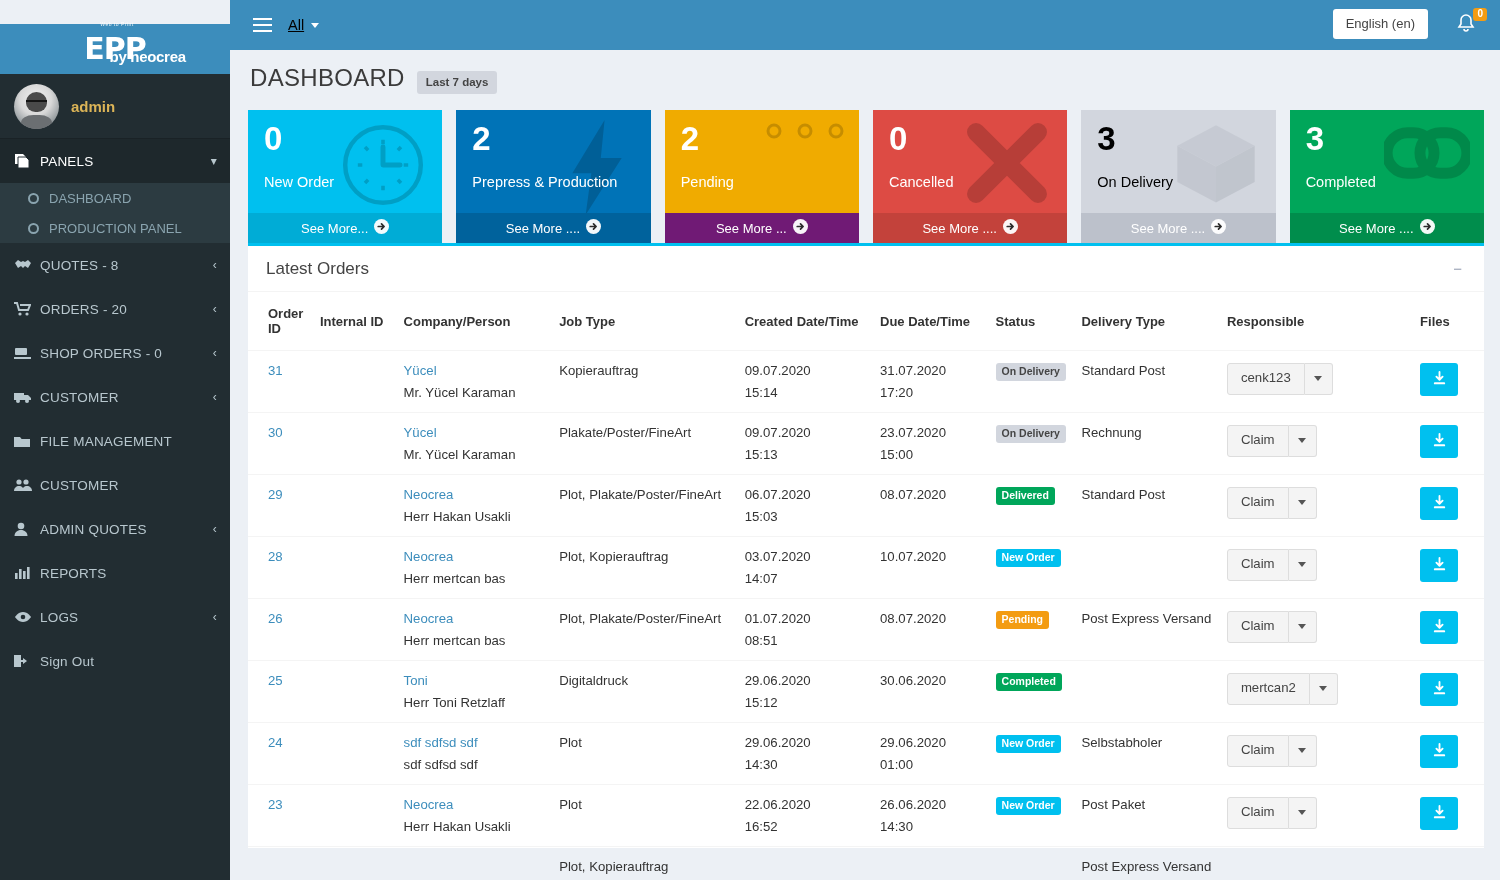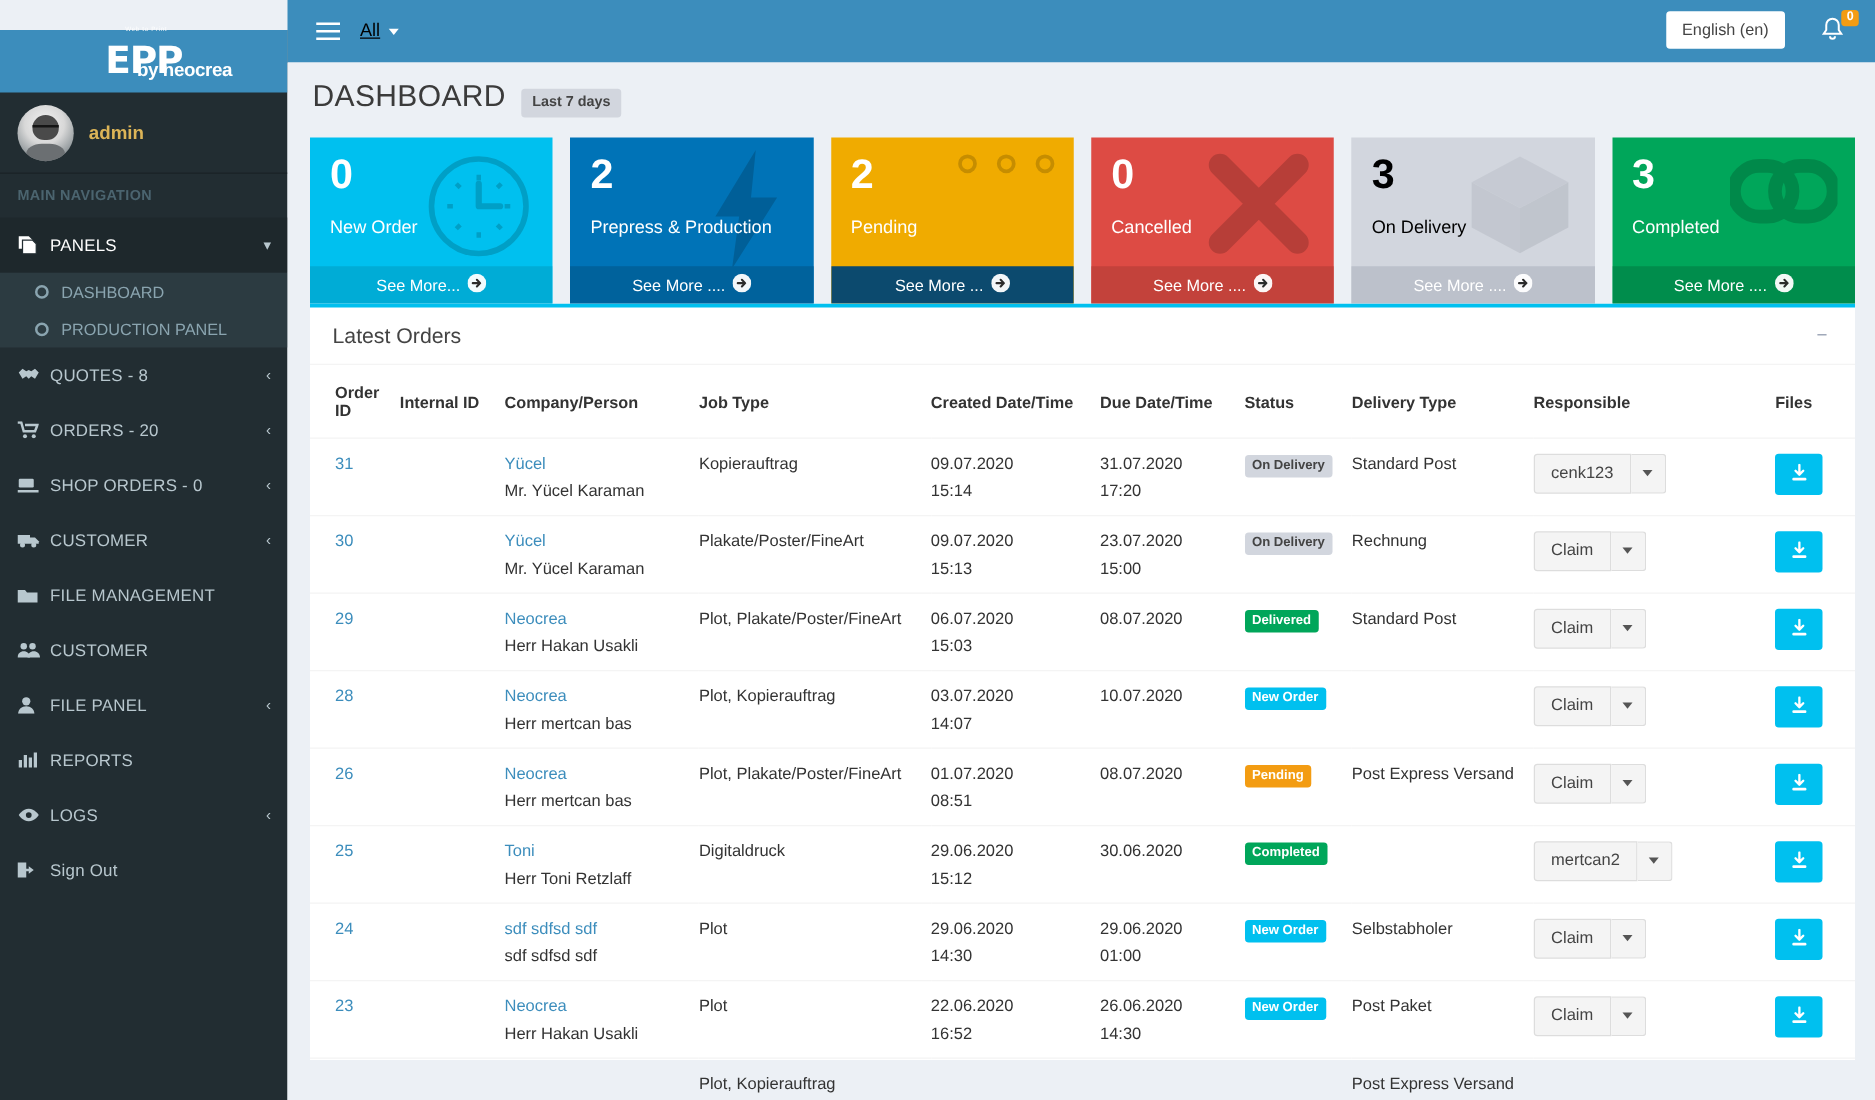--- a/index.html
+++ b/index.html
@@ -249,21 +249,20 @@
     </div>
   </div>
 
   <div id="user-panel">
     <div id="avatar">
         <span class="glasses"></span>
       </div>
     <div id="user-name">admin</div>
   </div>
 
-  <div class="nav-header">MAIN NAVIGATION</div>
 
   <div class="nav-item active">
     <span class="ni">
       <svg class="ic" width="16" height="16" viewBox="0 0 16 16">
           <path d="M1 1h8l3 3v7H1z" fill="#fff"></path>
           <path d="M4 4h8l3 3v8H4z" fill="#fff" stroke="#222d32" stroke-width="1"></path>
         </svg>
     </span>
     <span class="nl">PANELS</span>
     <span class="na">▾</span>
@@ -348,21 +347,21 @@
     <span class="na"></span>
   </div>
 
   <div class="nav-item">
     <span class="ni">
       <svg class="ic" width="14" height="14" viewBox="0 0 14 14">
           <circle cx="7" cy="4" r="3.3" fill="#b8c7ce"></circle>
           <path d="M0.5 14c0-3.6 2.9-6 6.5-6s6.5 2.4 6.5 6z" fill="#b8c7ce"></path>
         </svg>
     </span>
-    <span class="nl">FILE PANEL</span>
+    <span class="nl">ADMIN QUOTES</span>
     <span class="na">‹</span>
   </div>
 
   <div class="nav-item">
     <span class="ni">
       <svg class="ic" width="16" height="14" viewBox="0 0 16 14">
           <rect x="1" y="7" width="2.6" height="6" fill="#b8c7ce"></rect>
           <rect x="5" y="3" width="2.6" height="10" fill="#b8c7ce"></rect>
           <rect x="9" y="5" width="2.6" height="8" fill="#b8c7ce"></rect>
           <rect x="13" y="1" width="2.6" height="12" fill="#b8c7ce"></rect>
@@ -453,21 +452,21 @@
         </div>
       </div>
       <div class="card" style="background: rgb(240, 171, 0);">
         <div class="bgicon"><svg width="80" height="22" viewBox="0 0 80 22">
             <circle cx="9" cy="11" r="6" fill="none" stroke="#000" stroke-width="3"></circle>
             <circle cx="40" cy="11" r="6" fill="none" stroke="#000" stroke-width="3"></circle>
             <circle cx="71" cy="11" r="6" fill="none" stroke="#000" stroke-width="3"></circle>
           </svg></div>
         <div class="num">2</div>
         <div class="lbl">Pending</div>
-        <div class="more" style="background:#0c4a6e">
+        <div class="more" style="background:#701a75">
           <span>See More ...</span>
           <span class="arrow-circle"><svg width="15" height="15" viewBox="0 0 16 16">
               <circle cx="8" cy="8" r="8" fill="#fff" opacity=".95"></circle>
               <path d="M4.5 8h6M8 5.2L10.8 8 8 10.8" stroke="#2b2b2b" stroke-width="1.8" fill="none" stroke-linecap="round" stroke-linejoin="round"></path>
             </svg></span>
         </div>
       </div>
       <div class="card" style="background: rgb(221, 75, 68);">
         <div class="bgicon"><svg width="92" height="86" viewBox="0 0 100 100">
             <path d="M14 14L86 86M86 14L14 86" stroke="#000" stroke-width="21" stroke-linecap="round"></path>

